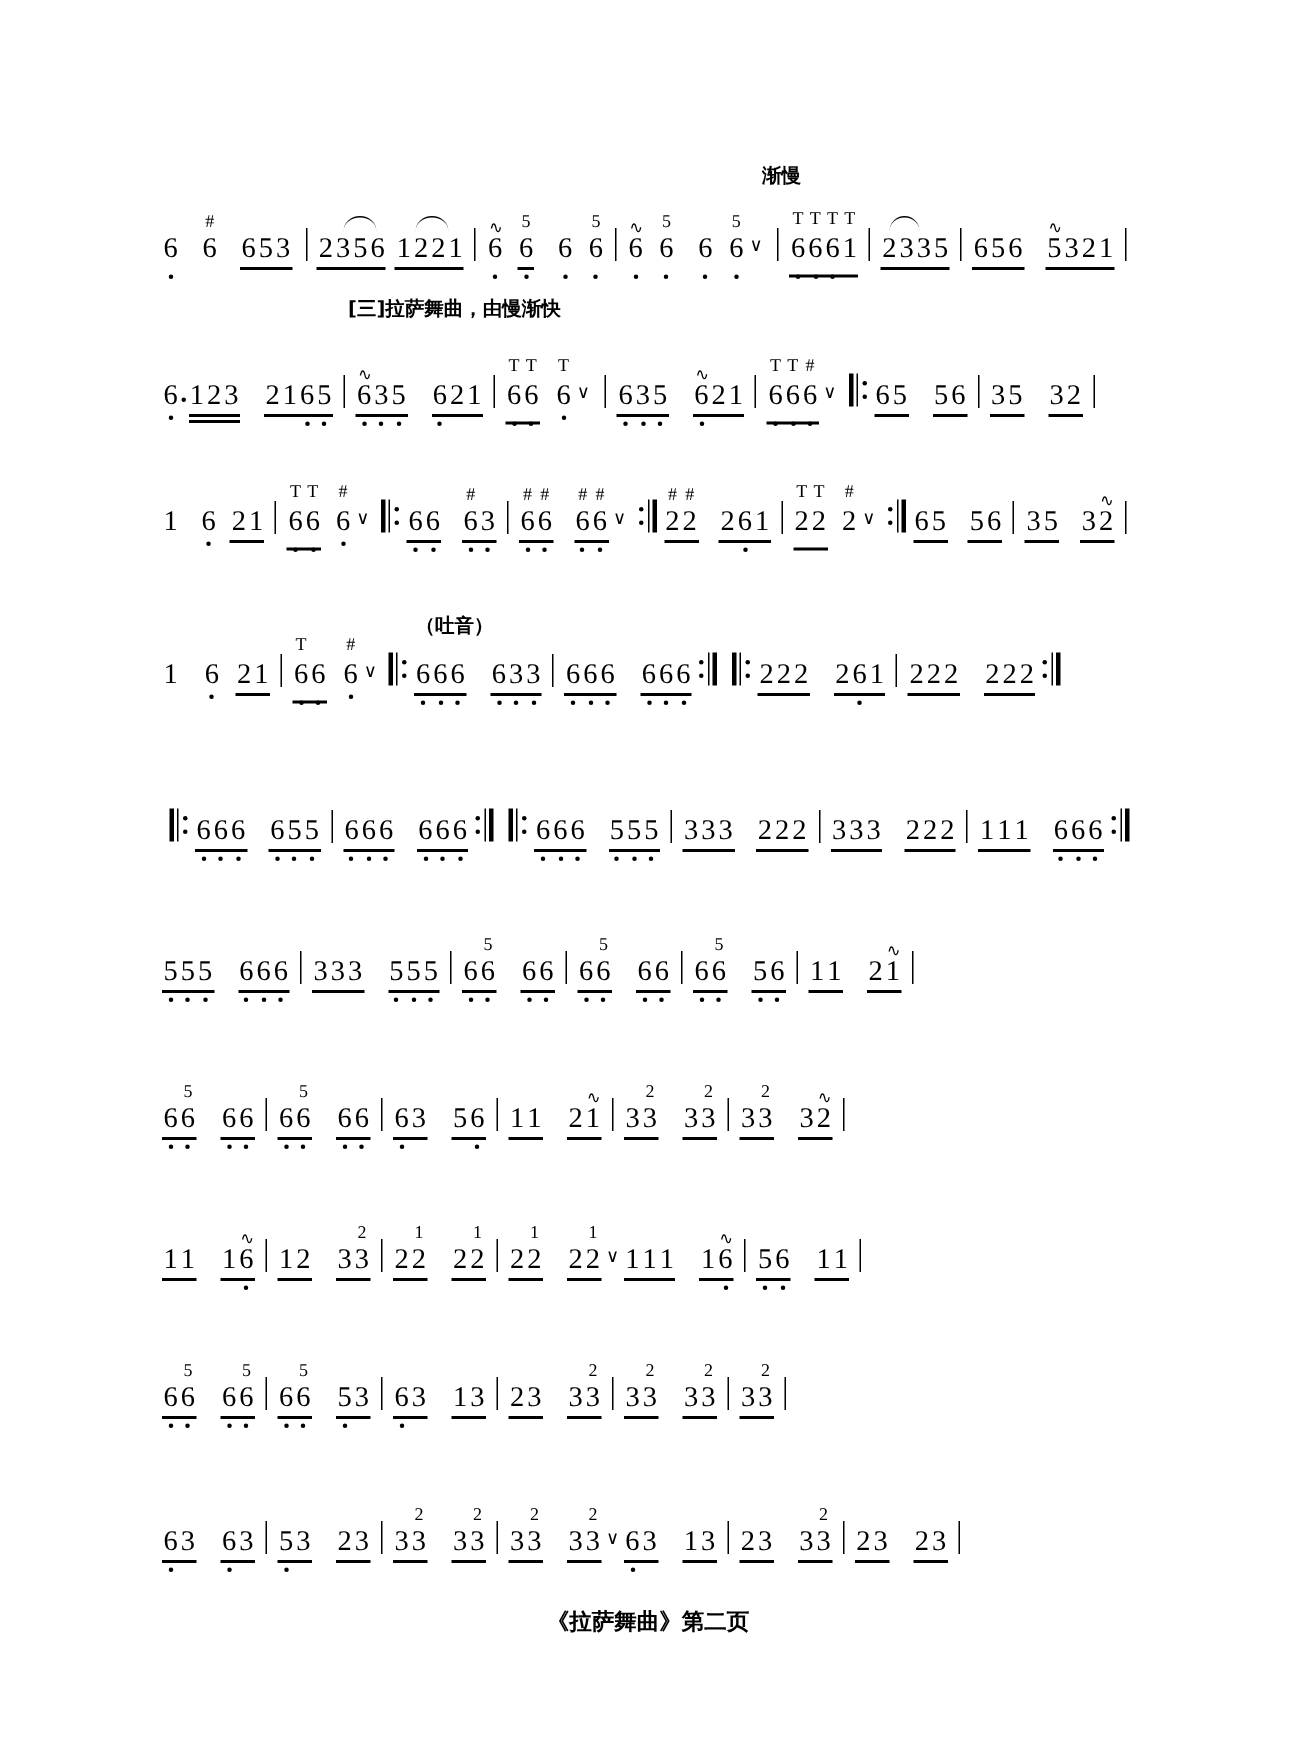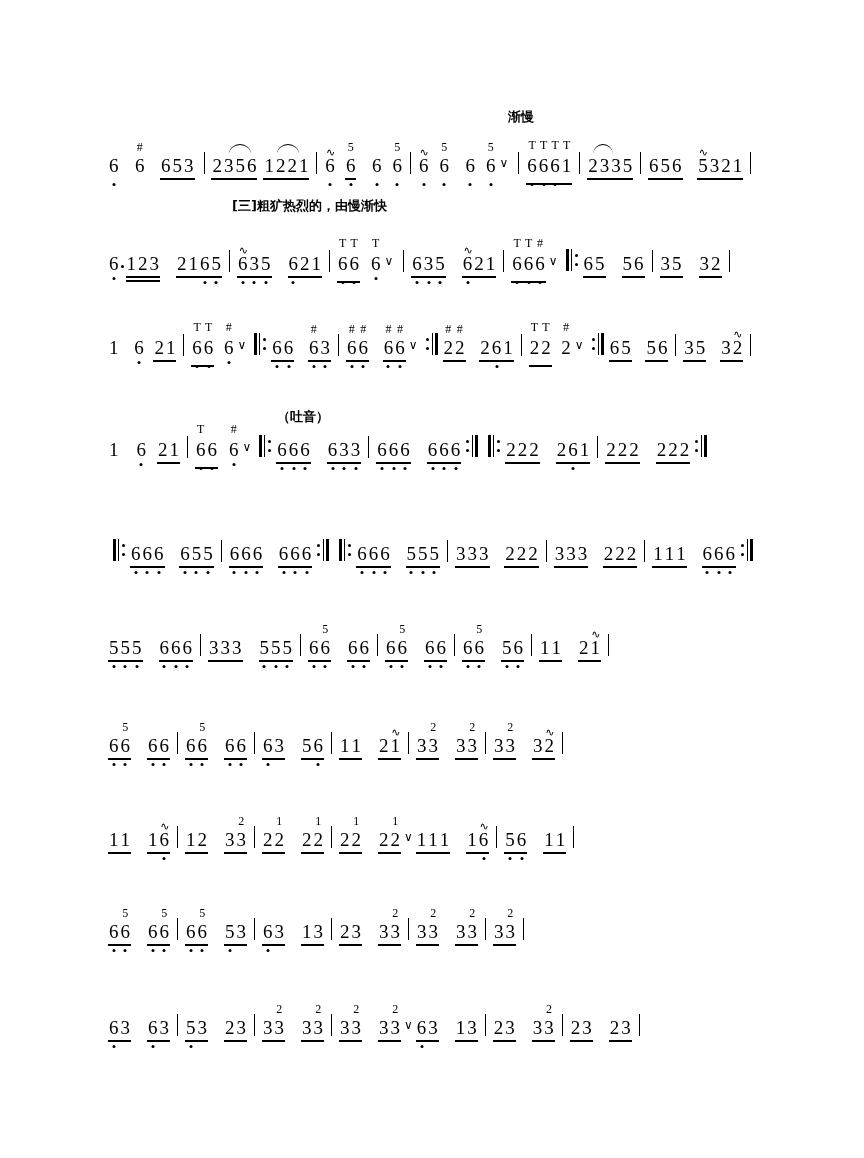--- a/index.html
+++ b/index.html
@@ -178,21 +178,21 @@
     font-weight: bold;
     font-size: 15px;
   }
 </style>
 </head>
 <body>
 
 <div class="page">
 
   <div class="anno cn" style="left:508px; top:108px;">渐慢</div>
-  <div class="anno cn" style="left:232px; top:197px;">[三]粗犷热烈的，由慢渐快</div>
+  <div class="anno cn" style="left:232px; top:197px;">[三]拉萨舞曲，由慢渐快</div>
   <div class="anno cn" style="left:277px; top:408px;">（吐音）</div>
 
   <div class="line" style="top:132px;">
     <span class="grp">
         <span class="note beamed">6<span class="dotD"></span></span>
       </span>
     <span class="sp3"></span>
     <span class="grp">
         <span class="note">6<span class="above">#</span></span>
       </span>
@@ -1120,13 +1120,14 @@
     </span>
     <span class="sp3"></span>
     <span class="grp">
       <span class="note beamed">2</span>
         <span class="note beamed">3</span>
       <span class="beam1"></span>
     </span>
     <span class="bar"></span>
   </div>
 
+  <div class="footer">《拉萨舞曲》第二页</div>
 </div>
 
 </body></html>

